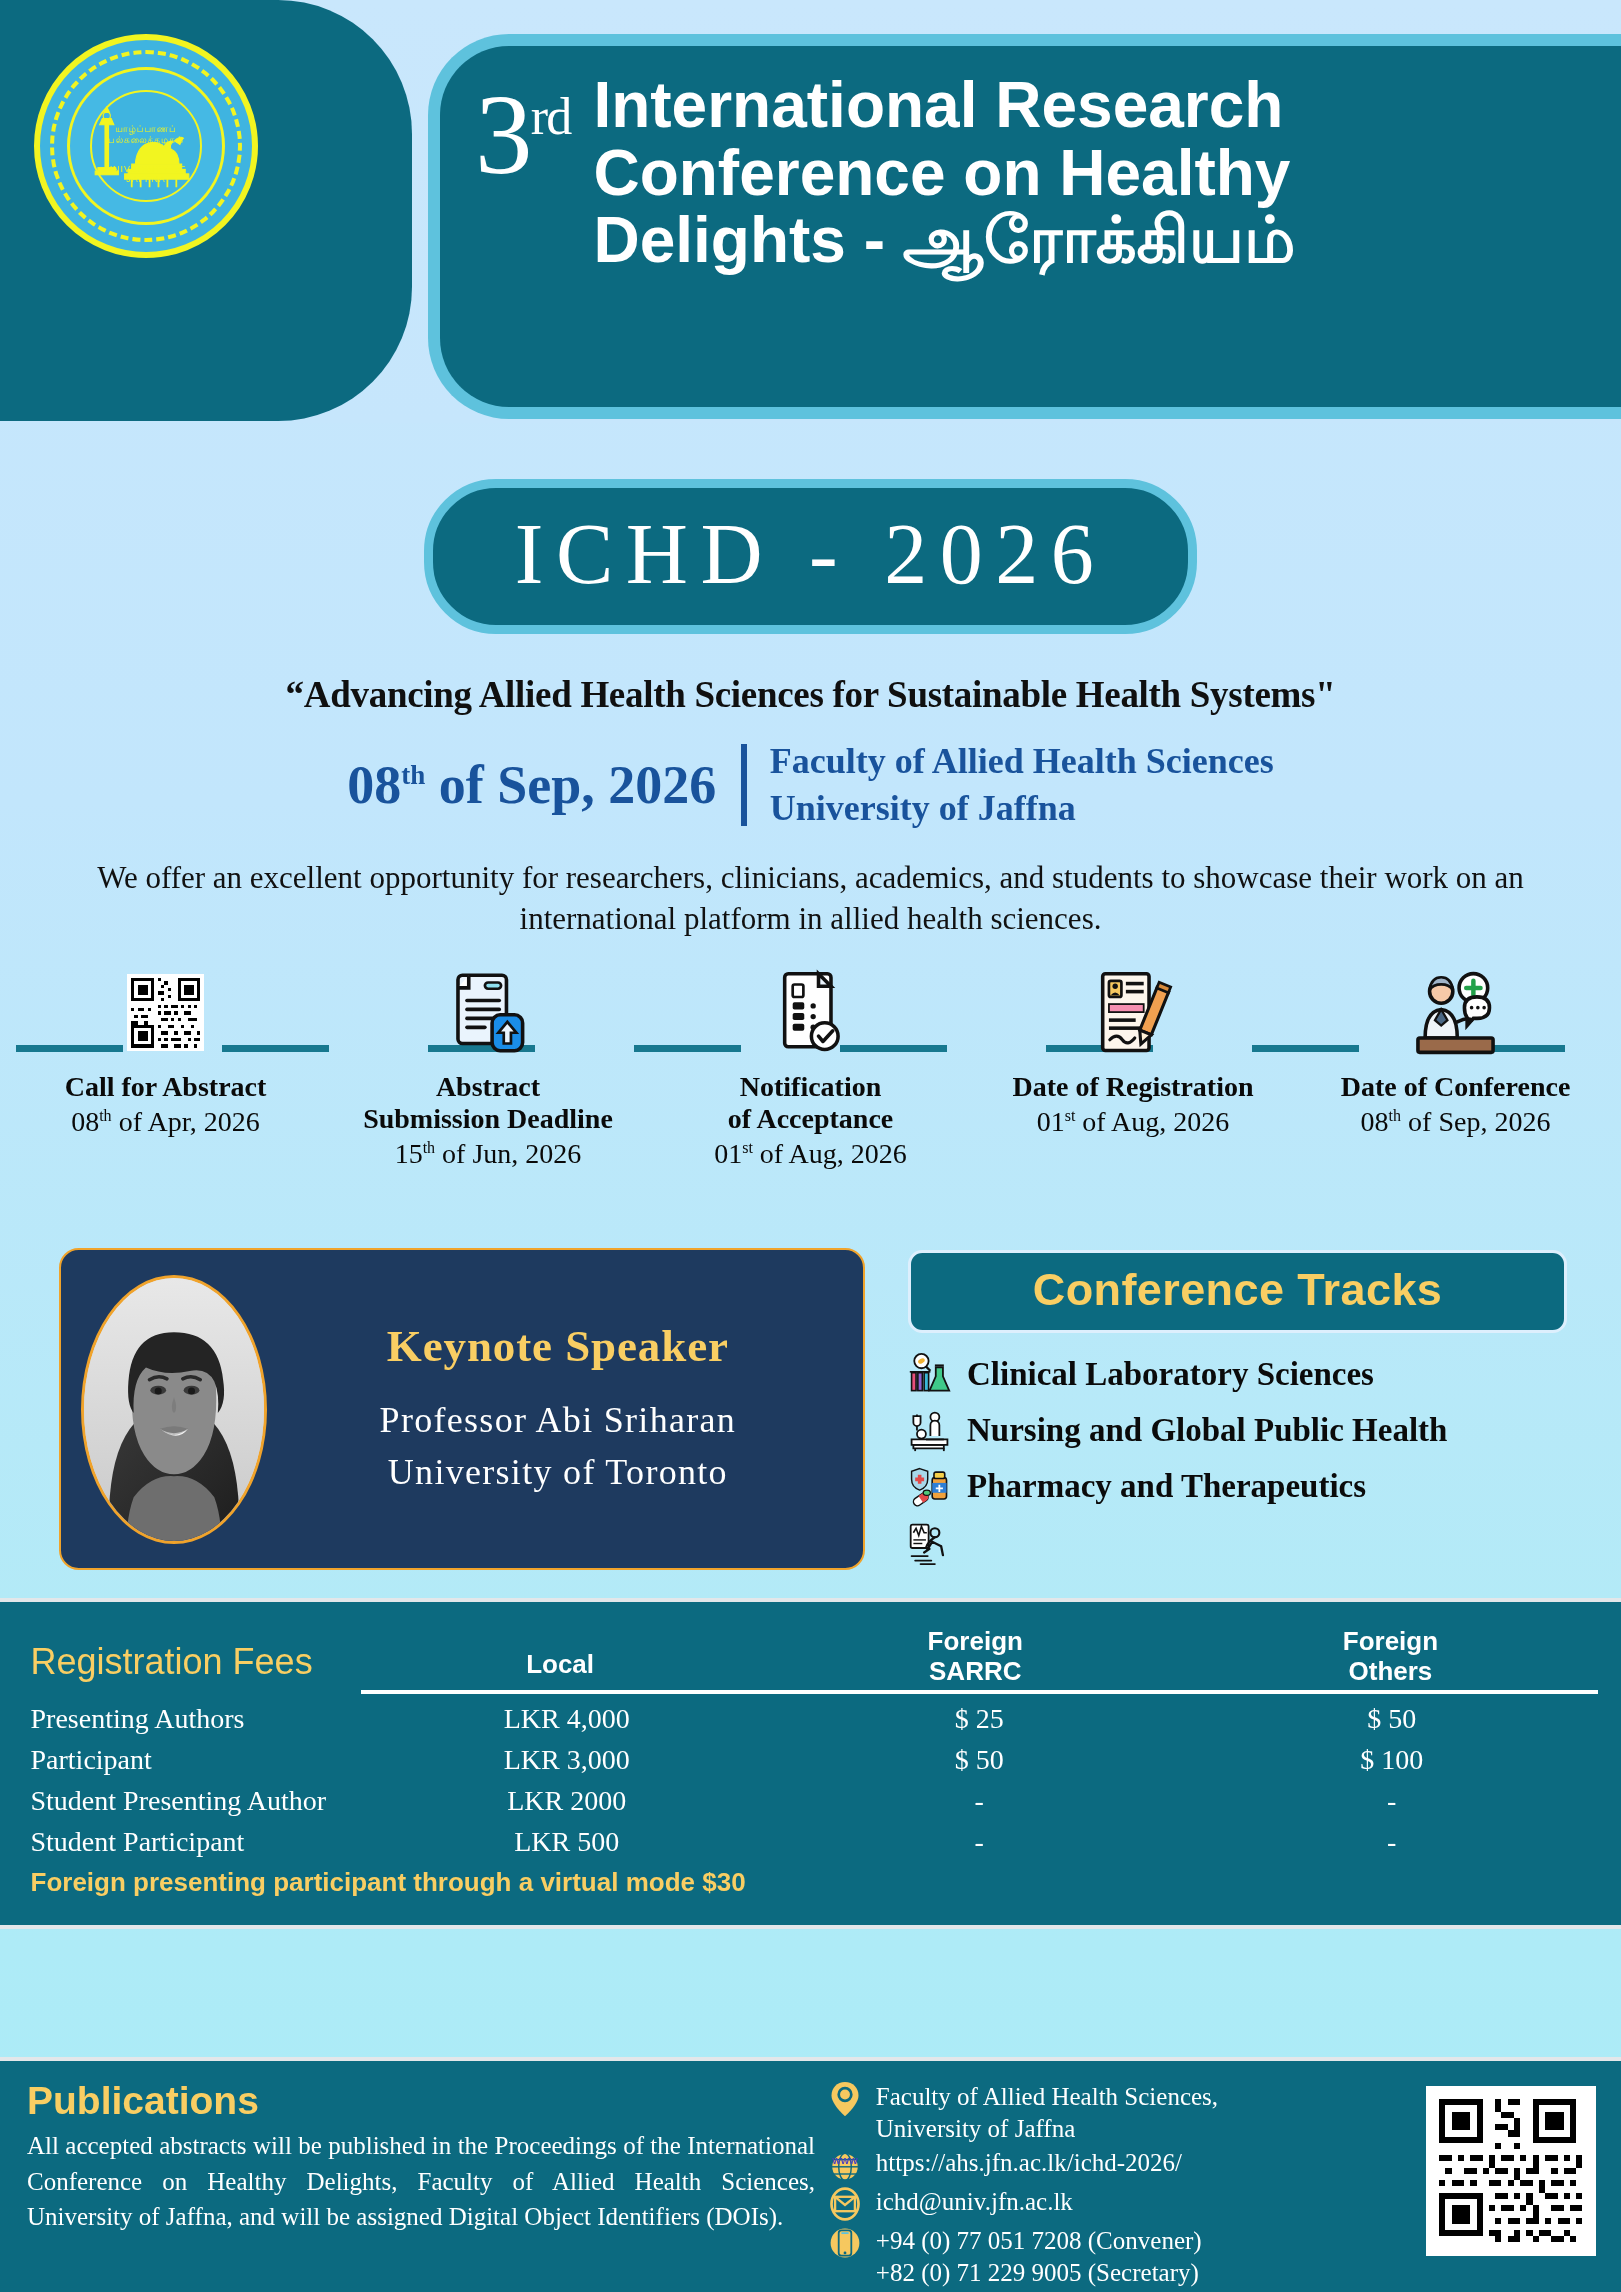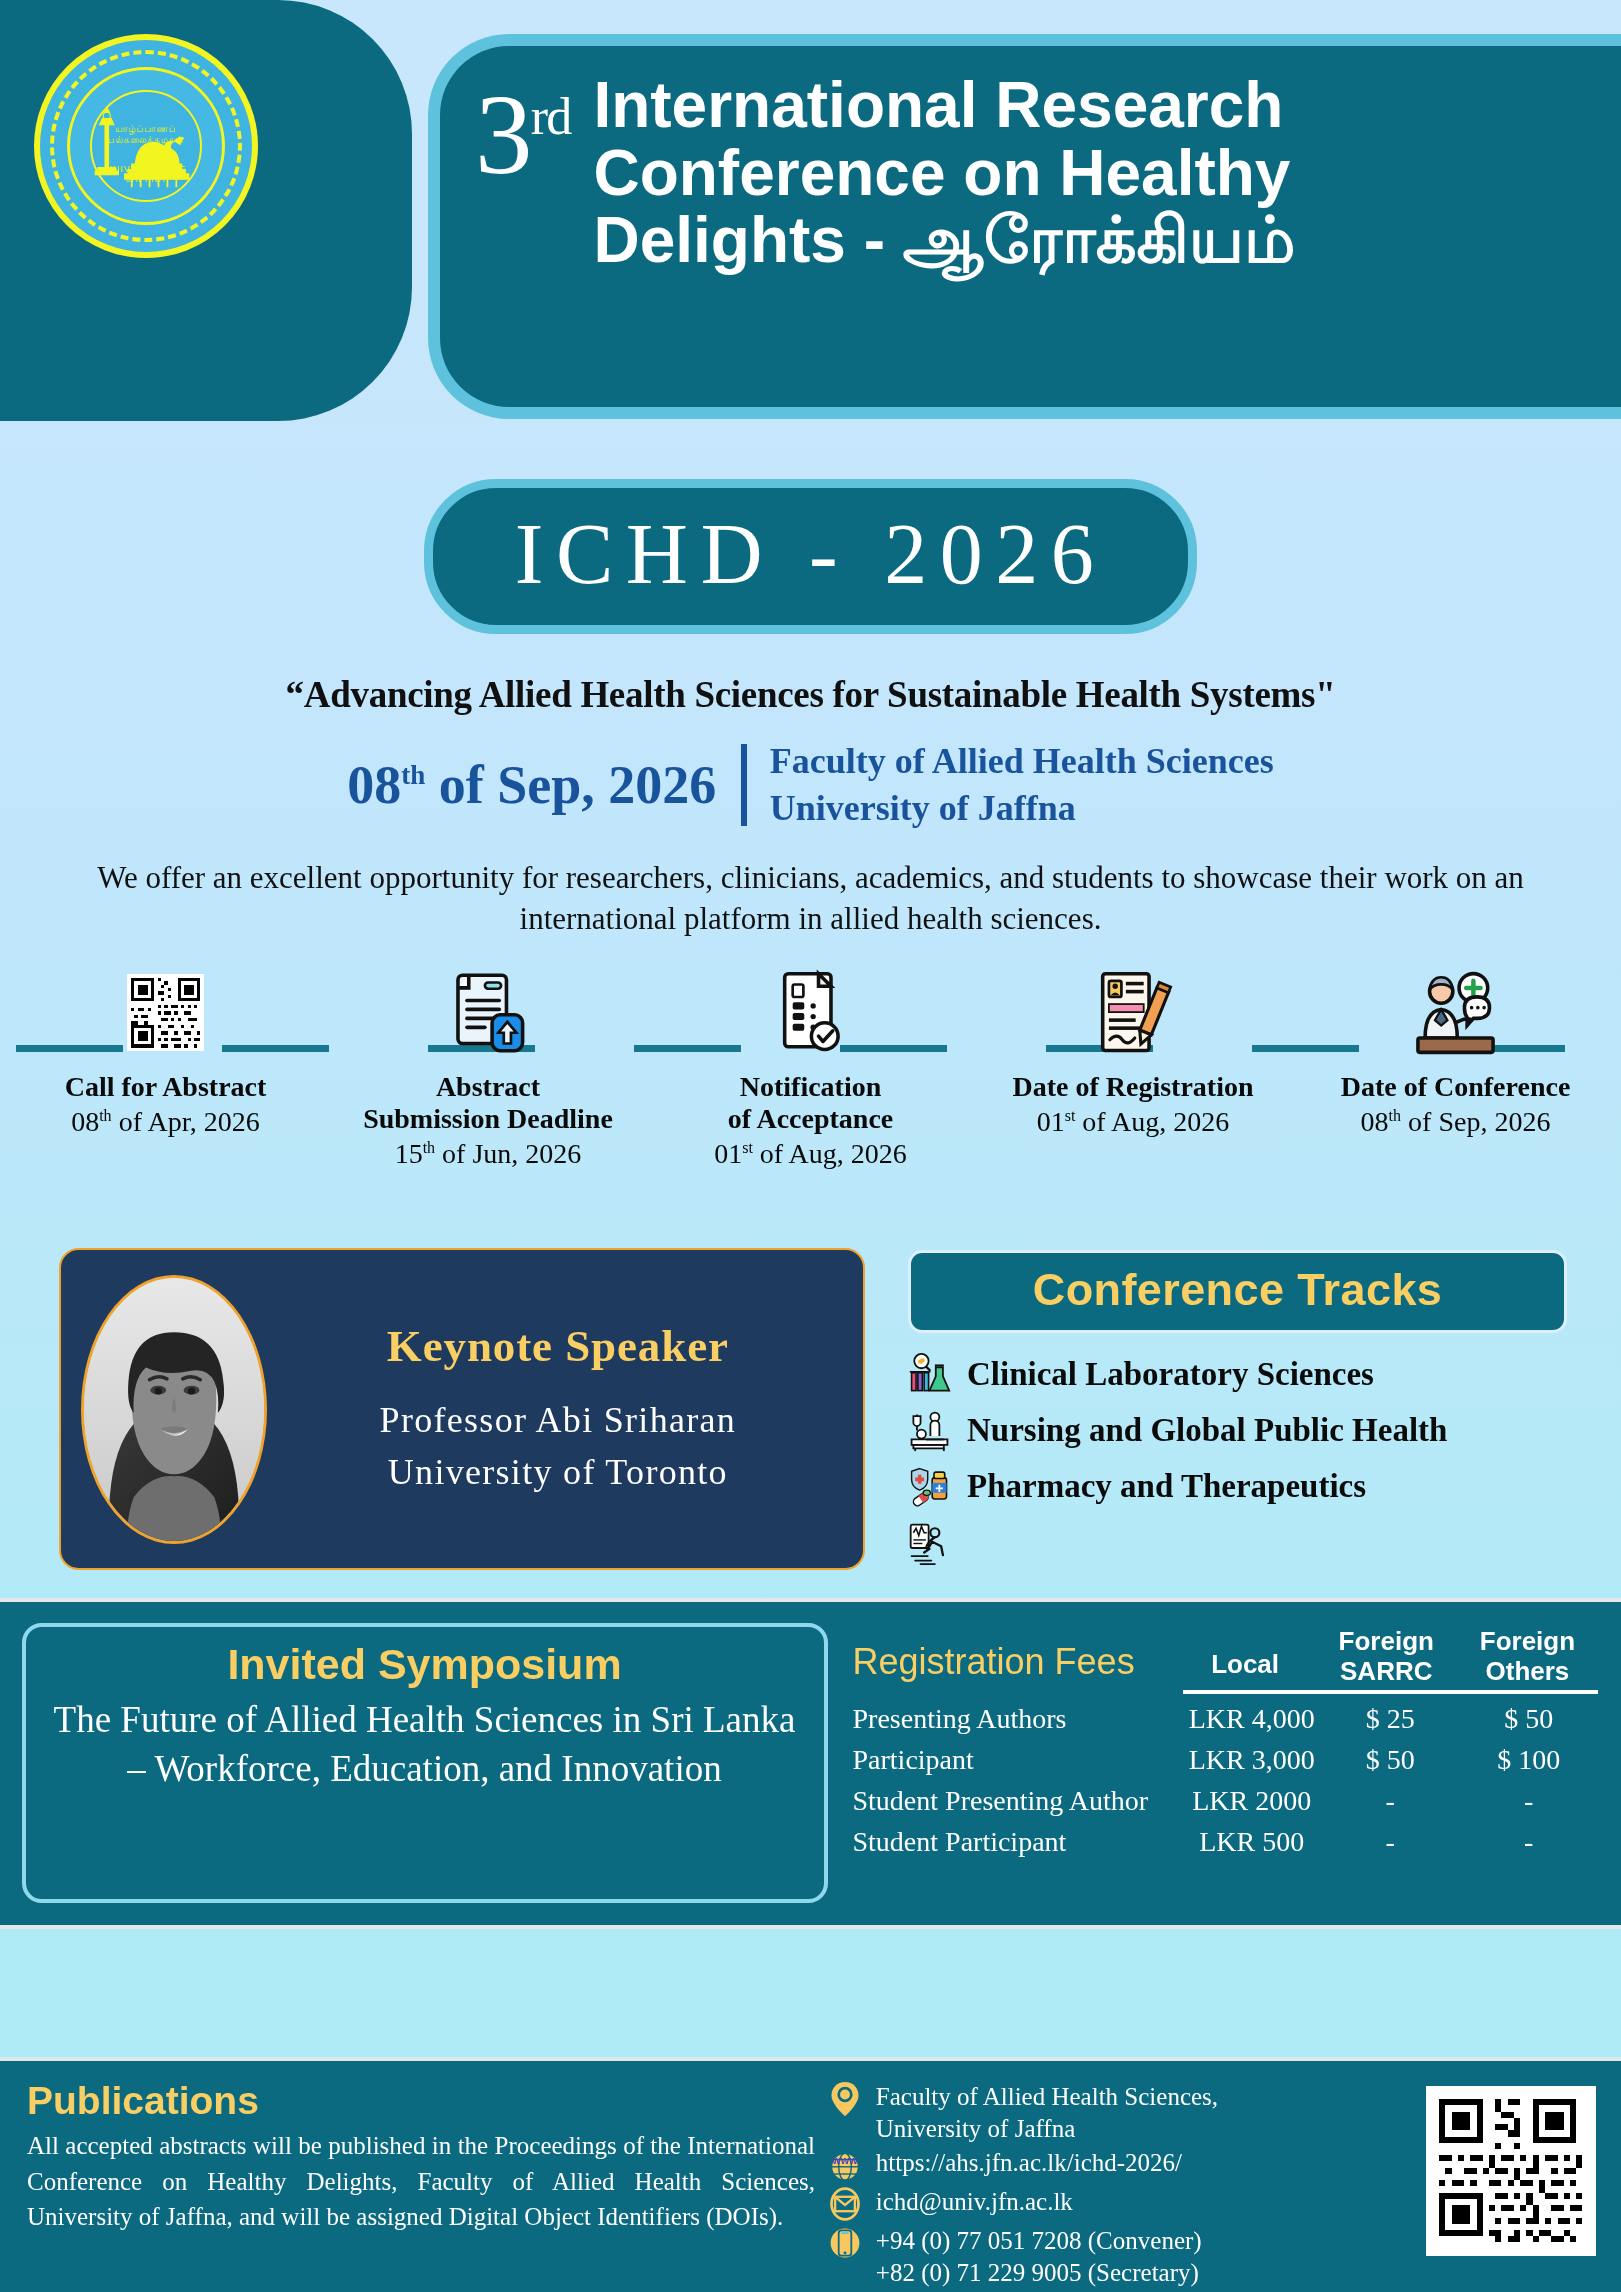--- a/index.html
+++ b/index.html
@@ -791,24 +791,20 @@
             </g>
           </svg>
         </div>
 
       </div>
     </div>
   </div>
 
   <div class="band">
 
-    <div class="symp">
-      <div class="symp-title">Invited Symposium</div>
-      <div class="symp-body">The Future of Allied Health Sciences in Sri Lanka – Workforce, Education, and Innovation</div>
-    </div>
 
     <div class="fees">
       <div class="fees-head">
         <div class="fees-title">Registration Fees</div>
         <div class="fees-colhdr">
           <div class="local">Local</div>
           <div>
             <div>Foreign</div>
             <div>SARRC</div>
           </div>
@@ -838,20 +834,21 @@
           <div class="val">-</div>
           <div class="val">-</div>
         </div>
         <div class="fee-row">
           <div class="lbl">Student Participant</div>
           <div class="val">LKR 500</div>
           <div class="val">-</div>
           <div class="val">-</div>
         </div>
       </div>
+      <div class="fees-note">Foreign presenting participant through a virtual mode $30</div>
     </div>
   </div>
 
   <div class="footer">
 
     <div class="pub">
       <div class="pub-title">Publications</div>
       <div class="pub-body">All accepted abstracts will be published in the Proceedings of the International Conference on Healthy Delights, Faculty of Allied Health Sciences, University of Jaffna, and will be assigned Digital Object Identifiers (DOIs).</div>
     </div>
 

